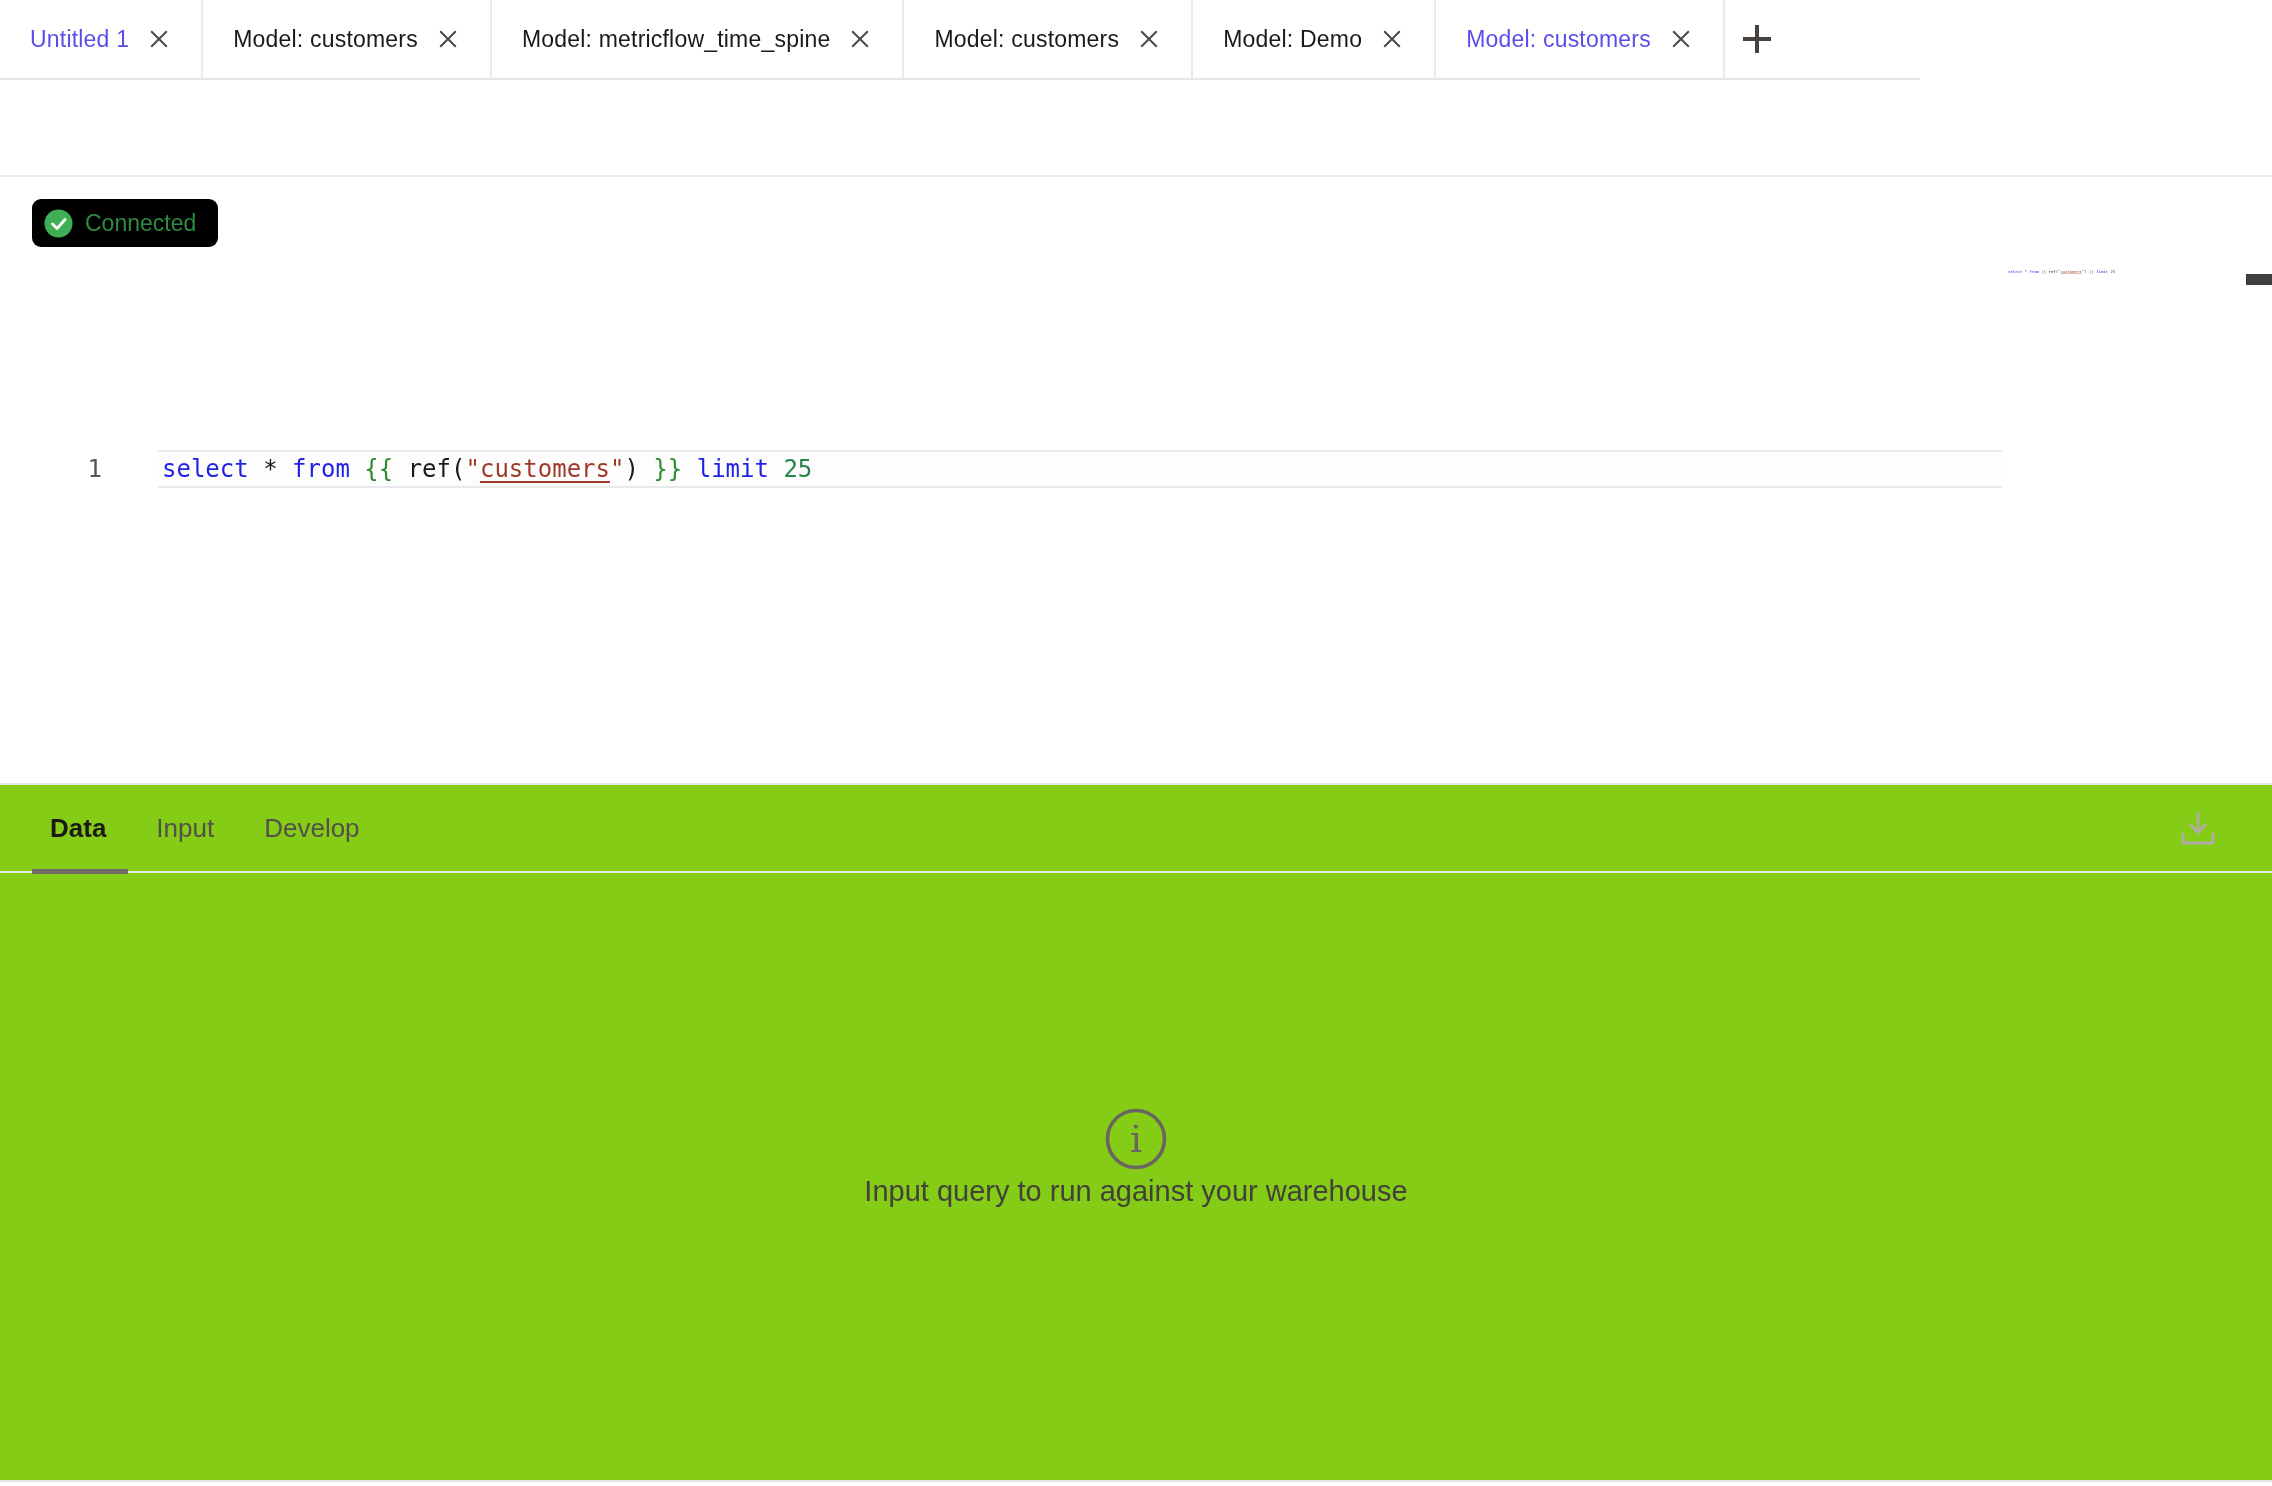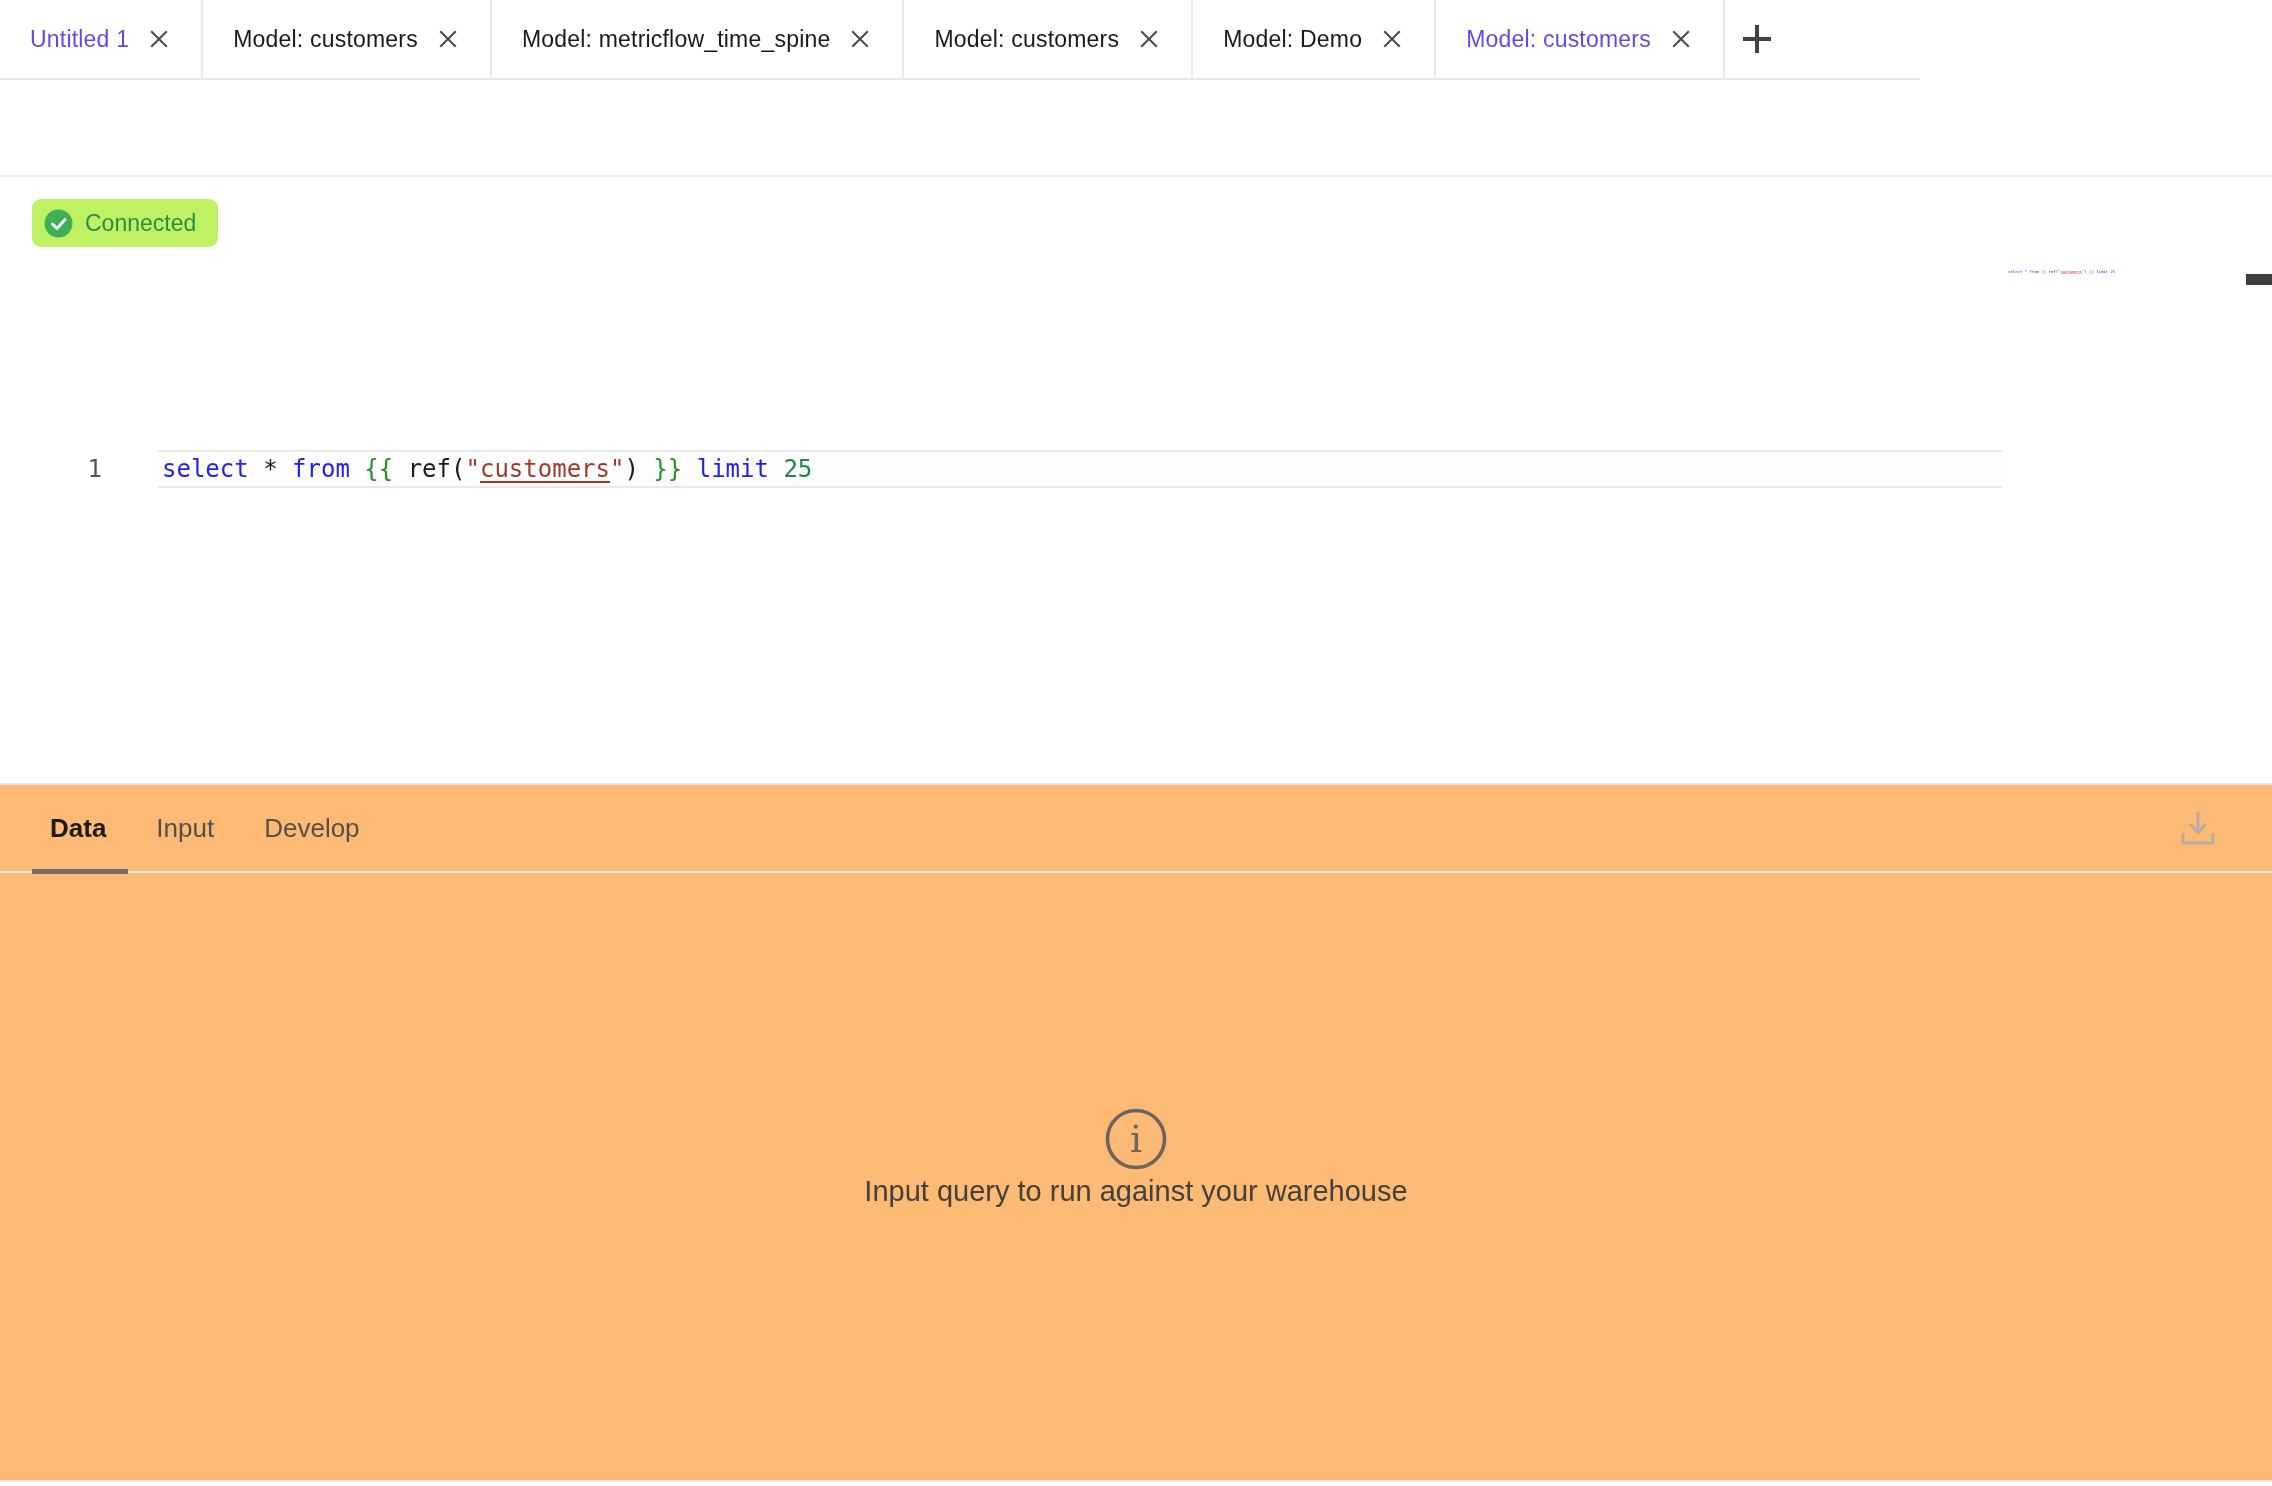--- a/index.html
+++ b/index.html
@@ -35,21 +35,21 @@
                  font-size:24px; font-weight:500; color:#1c1917; cursor:pointer; }
   .btn-run { position:absolute; left:2108px; top:98px; width:130px; height:60px;
              border-radius:11px; background:#1b1917; color:#fff;
              display:flex; align-items:center; justify-content:center; gap:12px;
              font-size:24px; font-weight:500; cursor:pointer; }
 
   
   .editor { position:absolute; left:0; top:177px; width:2272px; height:606px; background:#fff; }
   .badge-connected { position:absolute; left:32px; top:22px; height:48px;
              display:inline-flex; align-items:center; gap:12px; padding:0 22px 0 12px;
-             background:#bef264; border-radius:9px; }
+             background:#000000; border-radius:9px; }
   .badge-connected .txt { font-size:23px; font-weight:500; color:#2c8c42; }
   .env-control { position:absolute; left:253px; top:21px; height:49px;
              display:inline-flex; align-items:center; gap:16px; padding:0 20px;
              border:2px solid #dedad6; border-radius:13px; background:#fff; cursor:pointer; }
   .env-label { font-size:23px; color:#1c1917; }
   .env-chip { display:inline-flex; align-items:center; height:31px; padding:0 15px;
              background:#d9e6fc; border-radius:16px; font-size:23px; font-weight:600; color:#1d2534; }
 
   .gutter-num { position:absolute; left:40px; top:273px; width:62px; height:38px;
              line-height:38px; text-align:right; font-family:"DejaVu Sans Mono", monospace;
@@ -65,21 +65,21 @@
   .tok-number { color:#228649; }
   .tok-plain { color:#1c1917; }
 
   .minimap { position:absolute; left:2008px; top:92px; width:235px; height:20px; overflow:hidden; }
   .minimap-inner { transform:scale(0.165); transform-origin:0 0;
              font-family:"DejaVu Sans Mono", monospace; font-size:24px; white-space:pre; }
   .scroll-thumb { position:absolute; left:2246px; top:97px; width:26px; height:11px; background:#3f3e3c; cursor:pointer; }
 
   
   .results { position:absolute; left:0; top:783px; width:2272px; height:697px;
-             border-top:2px solid #e8e6e3; background:#fdba74; }
+             border-top:2px solid #e8e6e3; background:#84cc16; }
   .results-tabs { position:absolute; left:0; top:0; width:2272px; height:88px;
              border-bottom:2px solid #e8e6e3; display:flex; align-items:center; padding-left:50px; gap:50px; }
   .rtab { font-size:26px; color:#544f4a; cursor:pointer; }
   .rtab.active { color:#1c1917; font-weight:600; }
   .rtab-underline { position:absolute; left:32px; top:84px; width:96px; height:5px; background:#716c66; }
   .download { position:absolute; left:2180px; top:24px; cursor:pointer; }
 
   .empty-state { position:absolute; left:0; top:322px; width:2272px; text-align:center; }
   .empty-msg { font-size:29px; font-weight:500; color:#44403a; }
 

